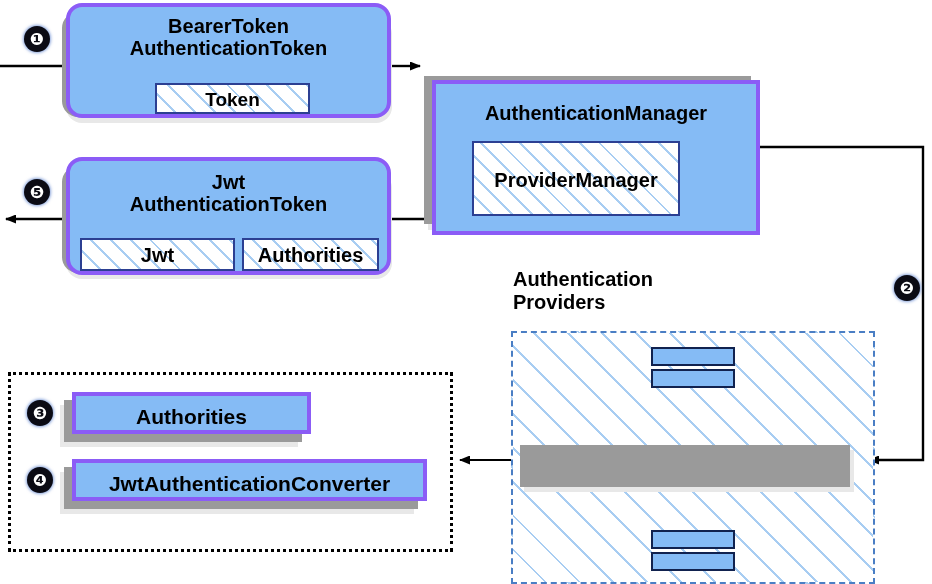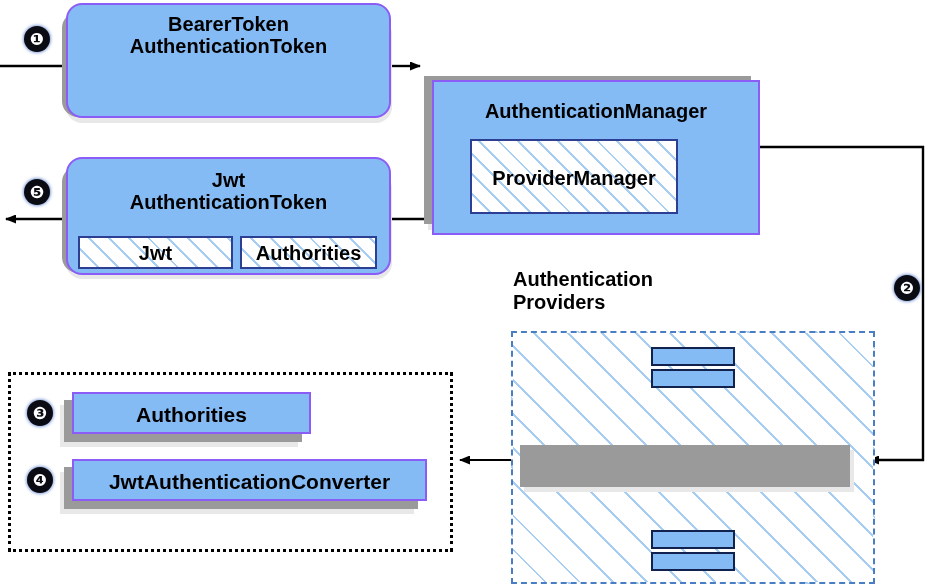--- a/index.html
+++ b/index.html
@@ -36,21 +36,21 @@
   }
   .shadow-light {
     position: absolute;
     background: #e8e8e8;
   }
 
   
   .bluebox {
     position: absolute;
     background: #85bbf5;
-    border: 2px solid #8b5cf6;
+    border: 4px solid #8b5cf6;
     box-sizing: border-box;
   }
   .bluebox.rounded {
     border-radius: 16px;
   }
 
   
   .hatchbox {
     position: absolute;
     border: 2px solid #2c3f92;
@@ -163,20 +163,23 @@
 
     <line x1="692" y1="398" x2="692" y2="430" stroke="#000" stroke-width="4" marker-start="url(#arrowUD)" marker-end="url(#arrowUD)"></line>
     <line x1="692" y1="490" x2="692" y2="524" stroke="#000" stroke-width="4" marker-start="url(#arrowUD)" marker-end="url(#arrowUD)"></line>
   </svg>
 
   <div class="shadow-light abs" style="left:66px; top:18px; width:326px; height:105px; border-radius:16px;"></div>
   <div class="shadow-dark abs" style="left:62px; top:12px; width:326px; height:105px; border-radius:16px;"></div>
   <div class="bluebox rounded" style="left:66px; top:3px; width:325px; height:115px;">
     <div class="boxlabel" style="top:8px; font-size:20px;">BearerToken
 AuthenticationToken</div>
+    <div class="hatchbox" style="left:85px; top:76px; width:155px; height:31px;">
+      <div class="boxlabel" style="top:4px; font-size:19px;">Token</div>
+    </div>
   </div>
   <div class="badge" style="left:24px; top:26px;">❶</div>
 
   <div class="shadow-light abs" style="left:428px; top:82px; width:327px; height:148px;"></div>
   <div class="shadow-dark abs" style="left:424px; top:76px; width:327px; height:148px;"></div>
   <div class="bluebox" style="left:432px; top:80px; width:328px; height:155px;">
     <div class="boxlabel" style="top:18px; font-size:20px;">AuthenticationManager</div>
     <div class="hatchbox" style="left:36px; top:57px; width:208px; height:75px;">
       <div class="boxlabel" style="top:26px; font-size:20px;">ProviderManager</div>
     </div>

